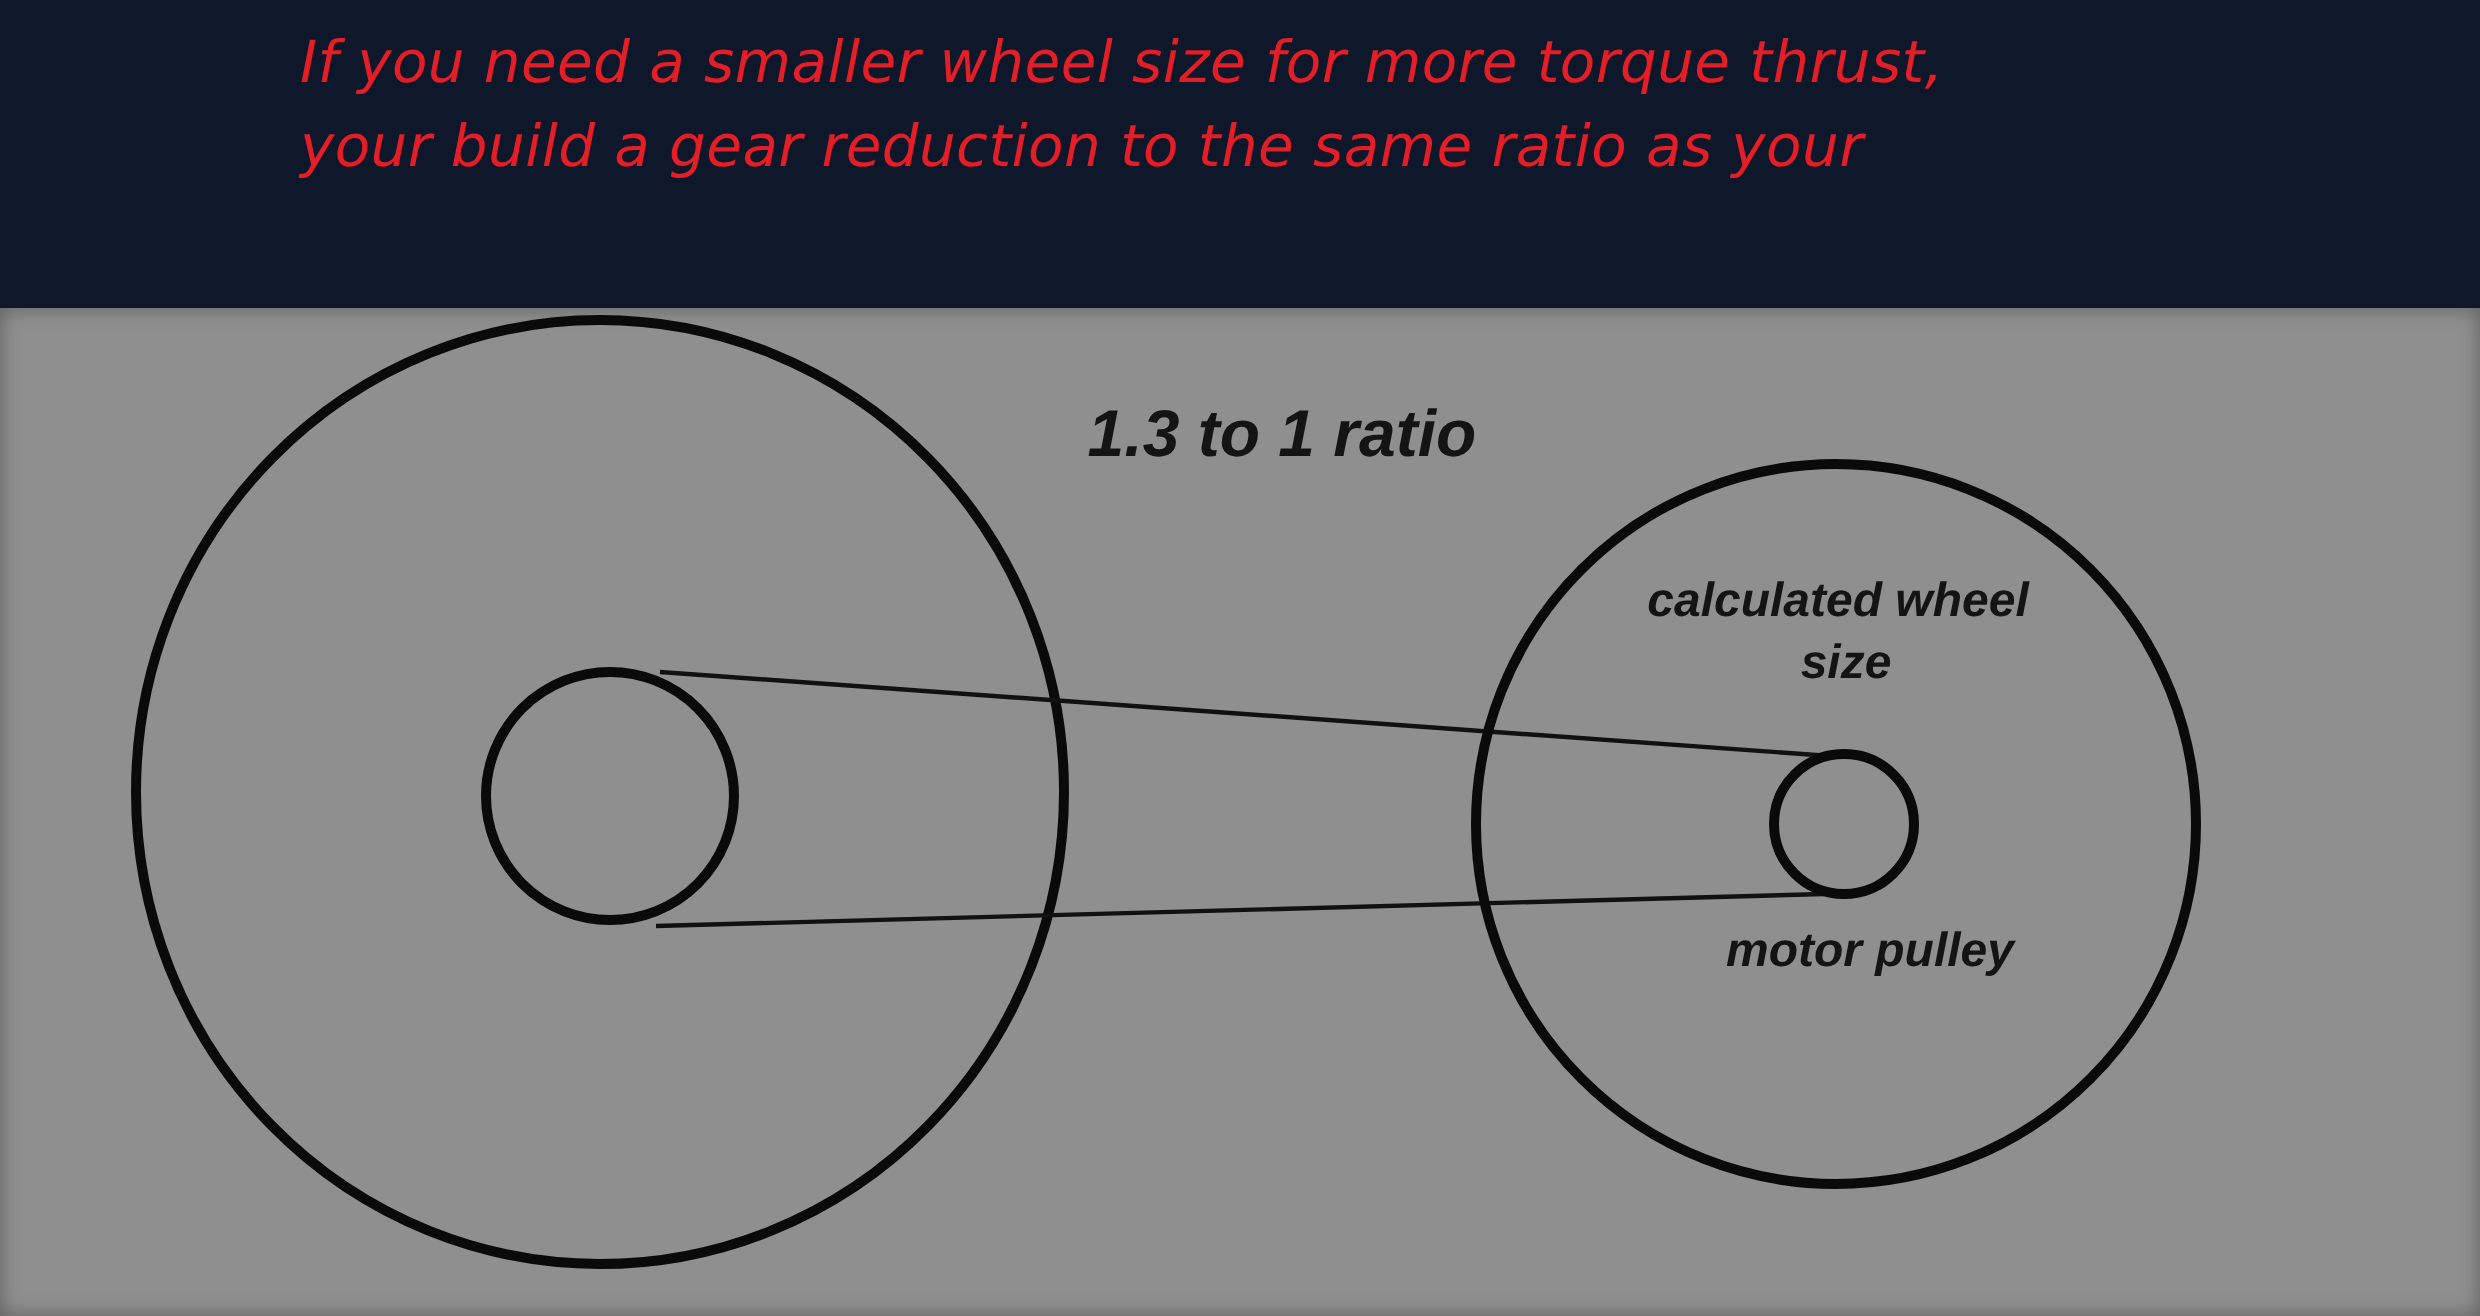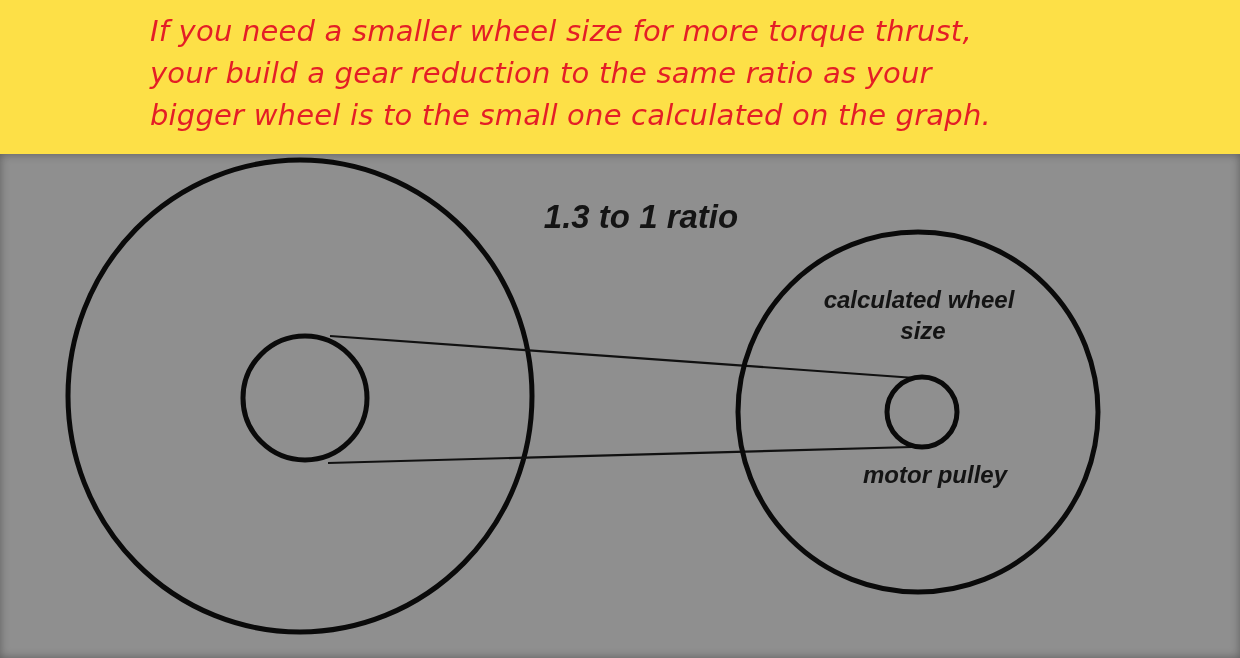--- a/index.html
+++ b/index.html
@@ -1,19 +1,19 @@
 <!DOCTYPE html>
 <html><head>
 <meta charset="utf-8">
 <style>
   html, body { margin:0; padding:0; }
   body { width:1240px; height:658px; overflow:hidden; background:#8e8e8e; position:relative; }
   .header {
     position:absolute; left:0; top:0; width:1240px; height:154px;
-    background:#fde047;
+    background:#0f172a;
   }
   .header-text {
     position:absolute; left:150px; top:10px; margin:0;
     font-family:"DejaVu Sans", sans-serif; font-style:italic;
     font-size:29px; line-height:42px; color:#e41e26; letter-spacing:0.2px;
   }
   .header-text span { display:block; white-space:nowrap; }
   .diagram {
     position:absolute; left:0; top:154px; width:1240px; height:504px;
     background:#8f8f8f;
@@ -25,21 +25,20 @@
     fill:#141414;
   }
 </style>
 </head>
 <body>
 
 <div class="header">
   <p class="header-text">
     <span>If you need a smaller wheel size for more torque thrust,</span>
     <span>your build a gear reduction to the same ratio as your</span>
-    <span>bigger wheel is to the small one calculated on the graph.</span>
   </p>
 </div>
 
 <div class="diagram"></div>
 
 <svg width="1240" height="658" viewBox="0 0 1240 658">
   <ellipse cx="300" cy="396" rx="232" ry="236" fill="none" stroke="#0a0a0a" stroke-width="5"></ellipse>
   <circle cx="305" cy="398" r="62" fill="none" stroke="#0a0a0a" stroke-width="5"></circle>
   <line x1="330" y1="336" x2="915" y2="378" stroke="#111" stroke-width="2.2"></line>
   <line x1="328" y1="463" x2="912" y2="447" stroke="#111" stroke-width="2.2"></line>

